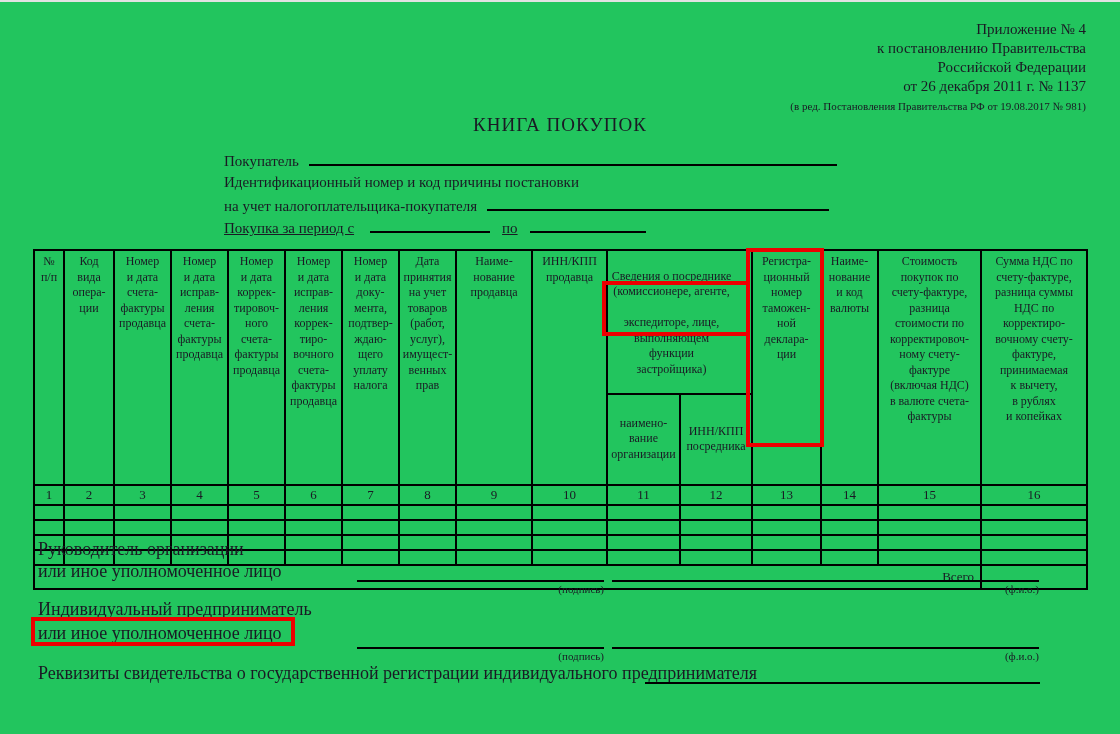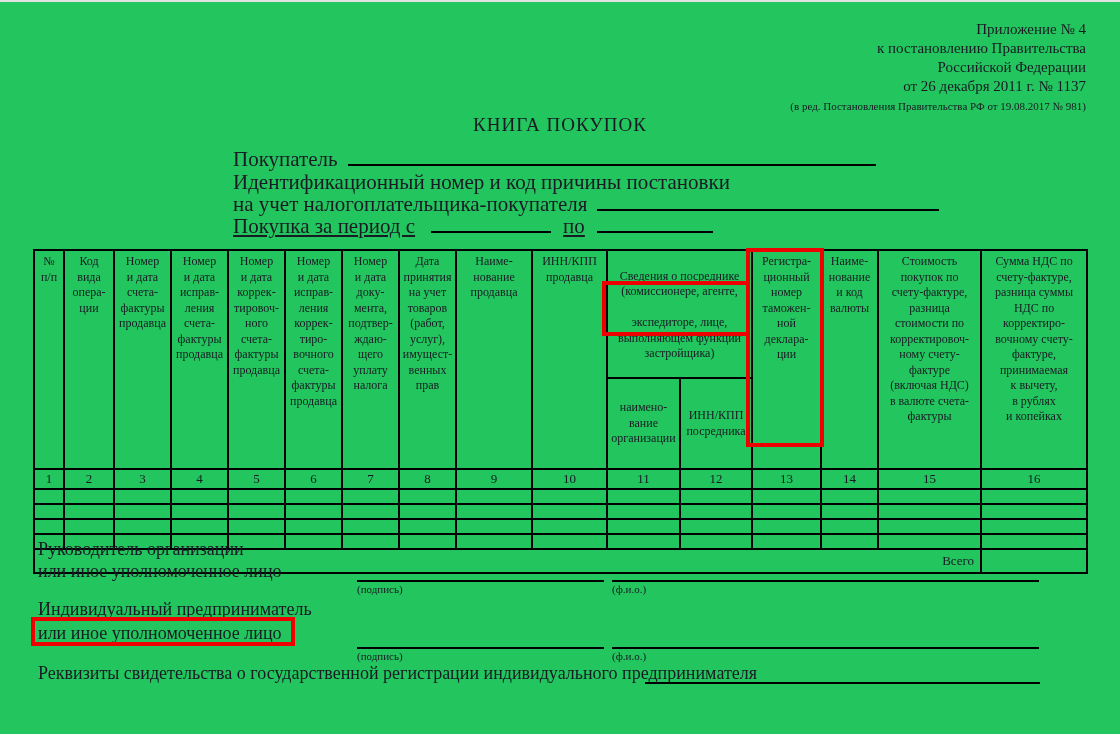--- a/index.html
+++ b/index.html
@@ -9,47 +9,47 @@
     border-top:2px solid #e2e2e2;box-sizing:border-box;overflow:hidden;
   }
   
   .appendix{position:absolute;top:18px;right:34px;width:360px;text-align:right;
     font-size:15px;line-height:19px;}
   .appendix .small{font-size:11px;line-height:14px;margin-top:3px;}
   
   .doc-title{position:absolute;top:112px;left:0;width:100%;text-align:center;
     font-size:19px;font-weight:normal;letter-spacing:1px;margin:0;}
   
-  .frow{position:absolute;left:233px;font-size:21px;line-height:20px;white-space:nowrap;}
+  .frow{position:absolute;left:224px;font-size:15px;line-height:20px;white-space:nowrap;}
   .f1{top:147px;} .f2{top:170px;} .f3{top:192px;} .f4{top:214px;text-decoration:underline;}
   .uline{display:inline-block;border-bottom:2px solid #000;height:15px;vertical-align:baseline;}
   .ul-buyer{width:528px;margin-left:10px;}
   .ul-inn{width:342px;margin-left:10px;}
   .ul-p1{width:120px;margin-left:16px;}
   .ul-p2{width:116px;margin-left:12px;}
   .f4 .to-label{margin-left:12px;}
   
   table.book{position:absolute;left:33px;top:247px;width:1053px;
     border-collapse:collapse;table-layout:fixed;}
   .book td{border:2px solid #000;font-size:12px;line-height:15.5px;text-align:center;
     vertical-align:top;padding:3px 1px;white-space:pre-line;overflow:hidden;}
   .book tr.subhdr td{vertical-align:middle;}
   .book tr.numrow td{height:16px;vertical-align:middle;font-size:13px;padding:1px;}
   .book tr.empty td{height:13px;padding:0;}
   .book tr.totalrow td{height:16px;vertical-align:middle;font-size:13px;border-radius:10px;}
-  .book td.mediator{padding:2px 2px 0 2px;}
+  .book td.mediator{padding:2px 18px 0 2px;}
   .book td.total-label{text-align:right;padding-right:6px;white-space:nowrap;}
   
   .flabel{position:absolute;left:38px;font-size:18px;line-height:22px;white-space:pre-line;}
   .lbl-head{top:536px;} .lbl-ip{top:596px;} .lbl-ip2{top:620px;} .lbl-req{top:660px;white-space:nowrap;}
   .sigline{position:absolute;border-top:2px solid #000;height:0;}
   .sl-a{left:357px;width:247px;top:578px;} .sl-b{left:612px;width:427px;top:578px;}
   .sl-c{left:357px;width:247px;top:645px;} .sl-d{left:612px;width:427px;top:645px;}
   .ul-req{left:645px;width:395px;top:680px;}
-  .caption{position:absolute;font-size:11px;text-align:left;}
+  .caption{position:absolute;font-size:11px;text-align:right;}
   .cap-a{left:357px;width:247px;top:581px;} .cap-b{left:612px;width:427px;top:581px;}
   .cap-c{left:357px;width:247px;top:648px;} .cap-d{left:612px;width:427px;top:648px;}
   
   .redbox{position:absolute;border:4px solid #ee0000;box-sizing:border-box;pointer-events:none;}
   .rb-mediator{left:602px;top:279px;width:148px;height:55px;}
   .rb-col13{left:746px;top:246px;width:78px;height:199px;}
   .rb-footer{left:31px;top:615px;width:264px;height:29px;}
 </style>
 </head>
 <body>

